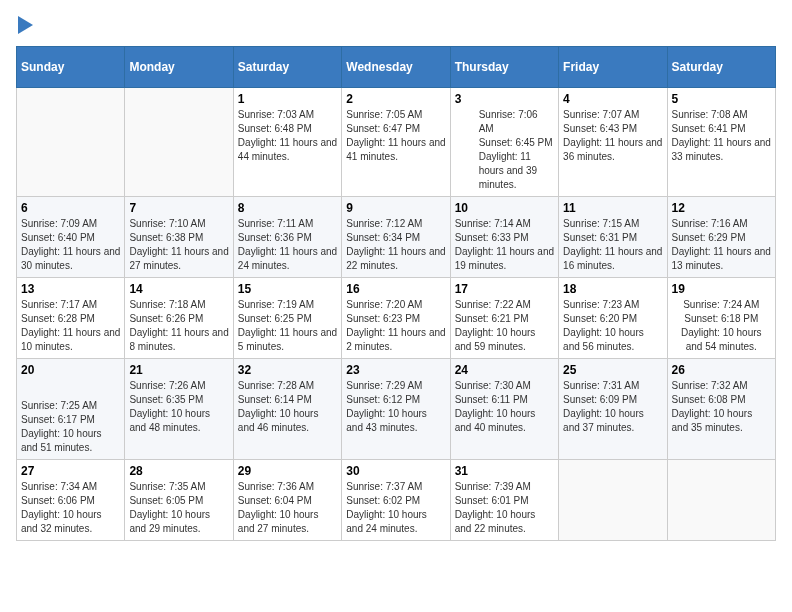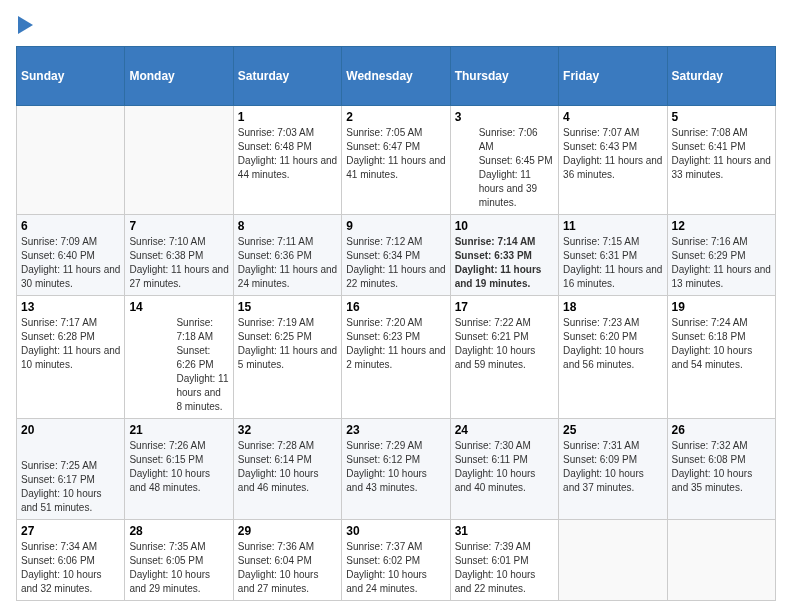--- a/index.html
+++ b/index.html
@@ -46,21 +46,21 @@
       color: #444;
     }
     .calendar {
       width: 100%;
       border-collapse: collapse;
       font-size: 11px;
     }
     .calendar th {
       background: #3a7abf;
       color: #fff;
-      padding: 22px 4px;
+      padding: 13px 4px;
       text-align: left;
       font-size: 12px;
       border: 1px solid #2e6da4;
     }
     .calendar td {
       border: 1px solid #ccc;
       vertical-align: top;
       padding: 4px;
       width: 107px;
       min-height: 70px;
@@ -181,21 +181,21 @@
 Daylight: 11 hours and 24 minutes.</div>
         </td>
         <td>
           <span class="day-num">9</span>
           <div class="day-info" style="white-space: pre-line;">Sunrise: 7:12 AM
 Sunset: 6:34 PM
 Daylight: 11 hours and 22 minutes.</div>
         </td>
         <td>
           <span class="day-num">10</span>
-          <div class="day-info" style="white-space: pre-line; font-weight: bold;">Sunrise: 7:14 AM
+          <div class="day-info" style="white-space: pre-line;">Sunrise: 7:14 AM
 Sunset: 6:33 PM
 Daylight: 11 hours and 19 minutes.</div>
         </td>
         <td>
           <span class="day-num">11</span>
           <div class="day-info" style="white-space: pre-line;">Sunrise: 7:15 AM
 Sunset: 6:31 PM
 Daylight: 11 hours and 16 minutes.</div>
         </td>
         <td>
@@ -207,21 +207,21 @@
       </tr>
       <tr>
         <td>
           <span class="day-num">13</span>
           <div class="day-info" style="white-space: pre-line;">Sunrise: 7:17 AM
 Sunset: 6:28 PM
 Daylight: 11 hours and 10 minutes.</div>
         </td>
         <td>
           <span class="day-num">14</span>
-          <div class="day-info" style="white-space: pre-line; margin-left: 47px;">Sunrise: 7:18 AM
+          <div class="day-info" style="white-space: pre-line;">Sunrise: 7:18 AM
 Sunset: 6:26 PM
 Daylight: 11 hours and 8 minutes.</div>
         </td>
         <td>
           <span class="day-num">15</span>
           <div class="day-info" style="white-space: pre-line;">Sunrise: 7:19 AM
 Sunset: 6:25 PM
 Daylight: 11 hours and 5 minutes.</div>
         </td>
         <td>
@@ -237,36 +237,36 @@
 Daylight: 10 hours and 59 minutes.</div>
         </td>
         <td>
           <span class="day-num">18</span>
           <div class="day-info" style="white-space: pre-line;">Sunrise: 7:23 AM
 Sunset: 6:20 PM
 Daylight: 10 hours and 56 minutes.</div>
         </td>
         <td>
           <span class="day-num">19</span>
-          <div class="day-info" style="white-space: pre-line;">Sunrise: 7:24 AM
+          <div class="day-info" style="white-space: pre-line; text-align: center;">Sunrise: 7:24 AM
 Sunset: 6:18 PM
 Daylight: 10 hours and 54 minutes.</div>
         </td>
       </tr>
       <tr>
         <td>
           <span class="day-num">20</span>
           <div class="day-info" style="white-space: pre-line; margin-top: 22px;">Sunrise: 7:25 AM
 Sunset: 6:17 PM
 Daylight: 10 hours and 51 minutes.</div>
         </td>
         <td>
           <span class="day-num">21</span>
           <div class="day-info" style="white-space: pre-line;">Sunrise: 7:26 AM
-Sunset: 6:15 PM
+Sunset: 6:35 PM
 Daylight: 10 hours and 48 minutes.</div>
         </td>
         <td>
           <span class="day-num">32</span>
           <div class="day-info" style="white-space: pre-line;">Sunrise: 7:28 AM
 Sunset: 6:14 PM
 Daylight: 10 hours and 46 minutes.</div>
         </td>
         <td>
           <span class="day-num">23</span>

